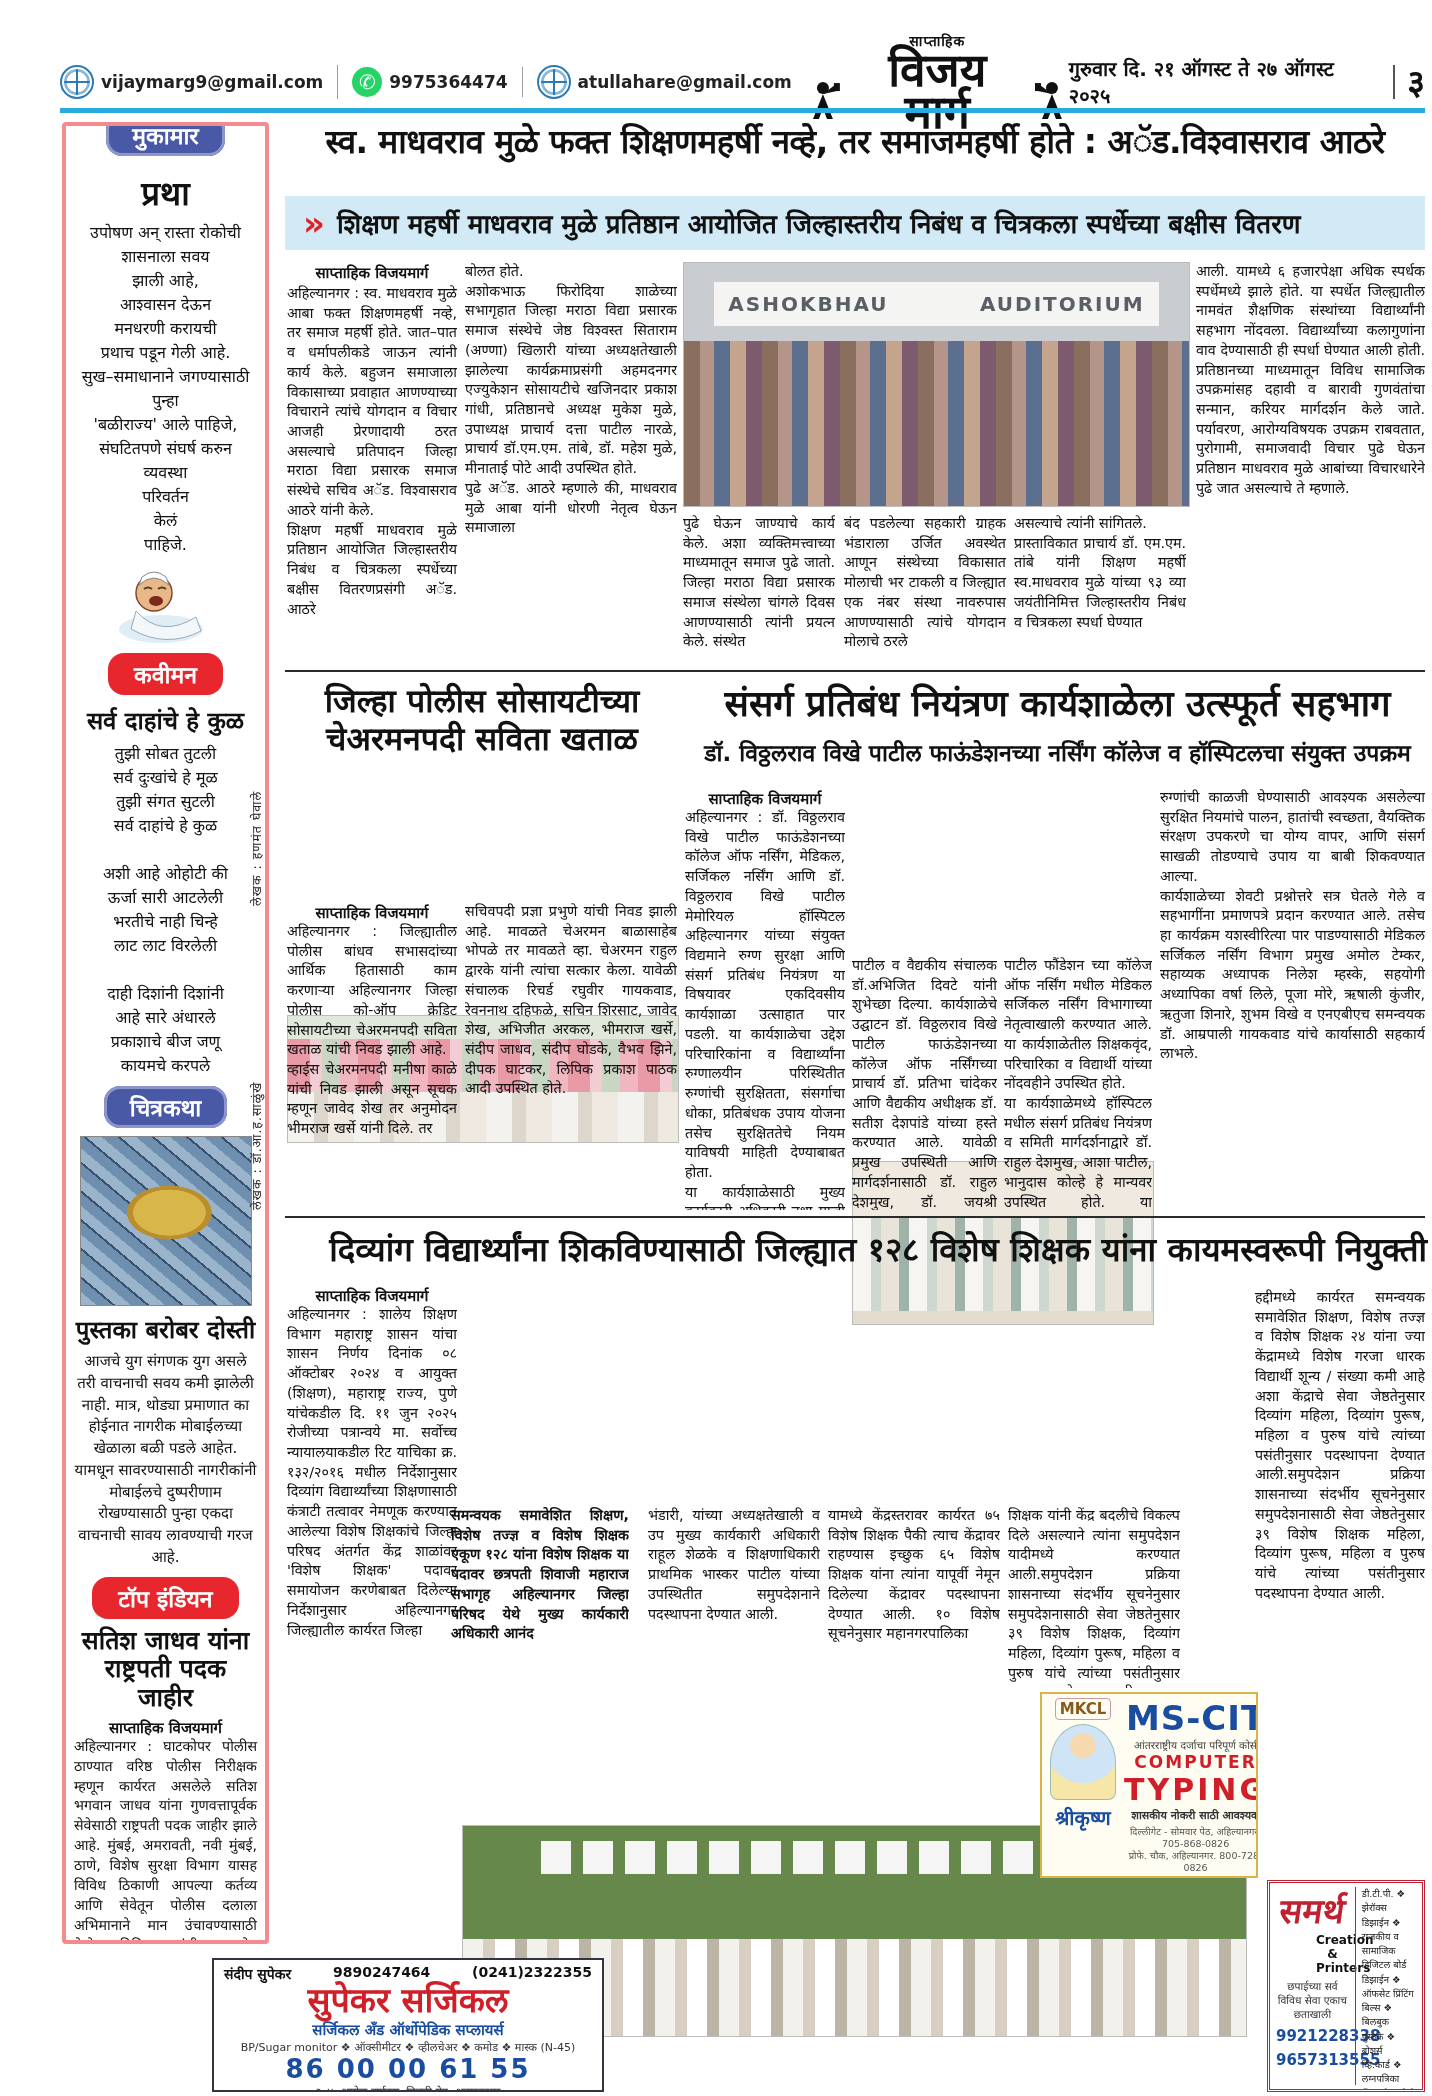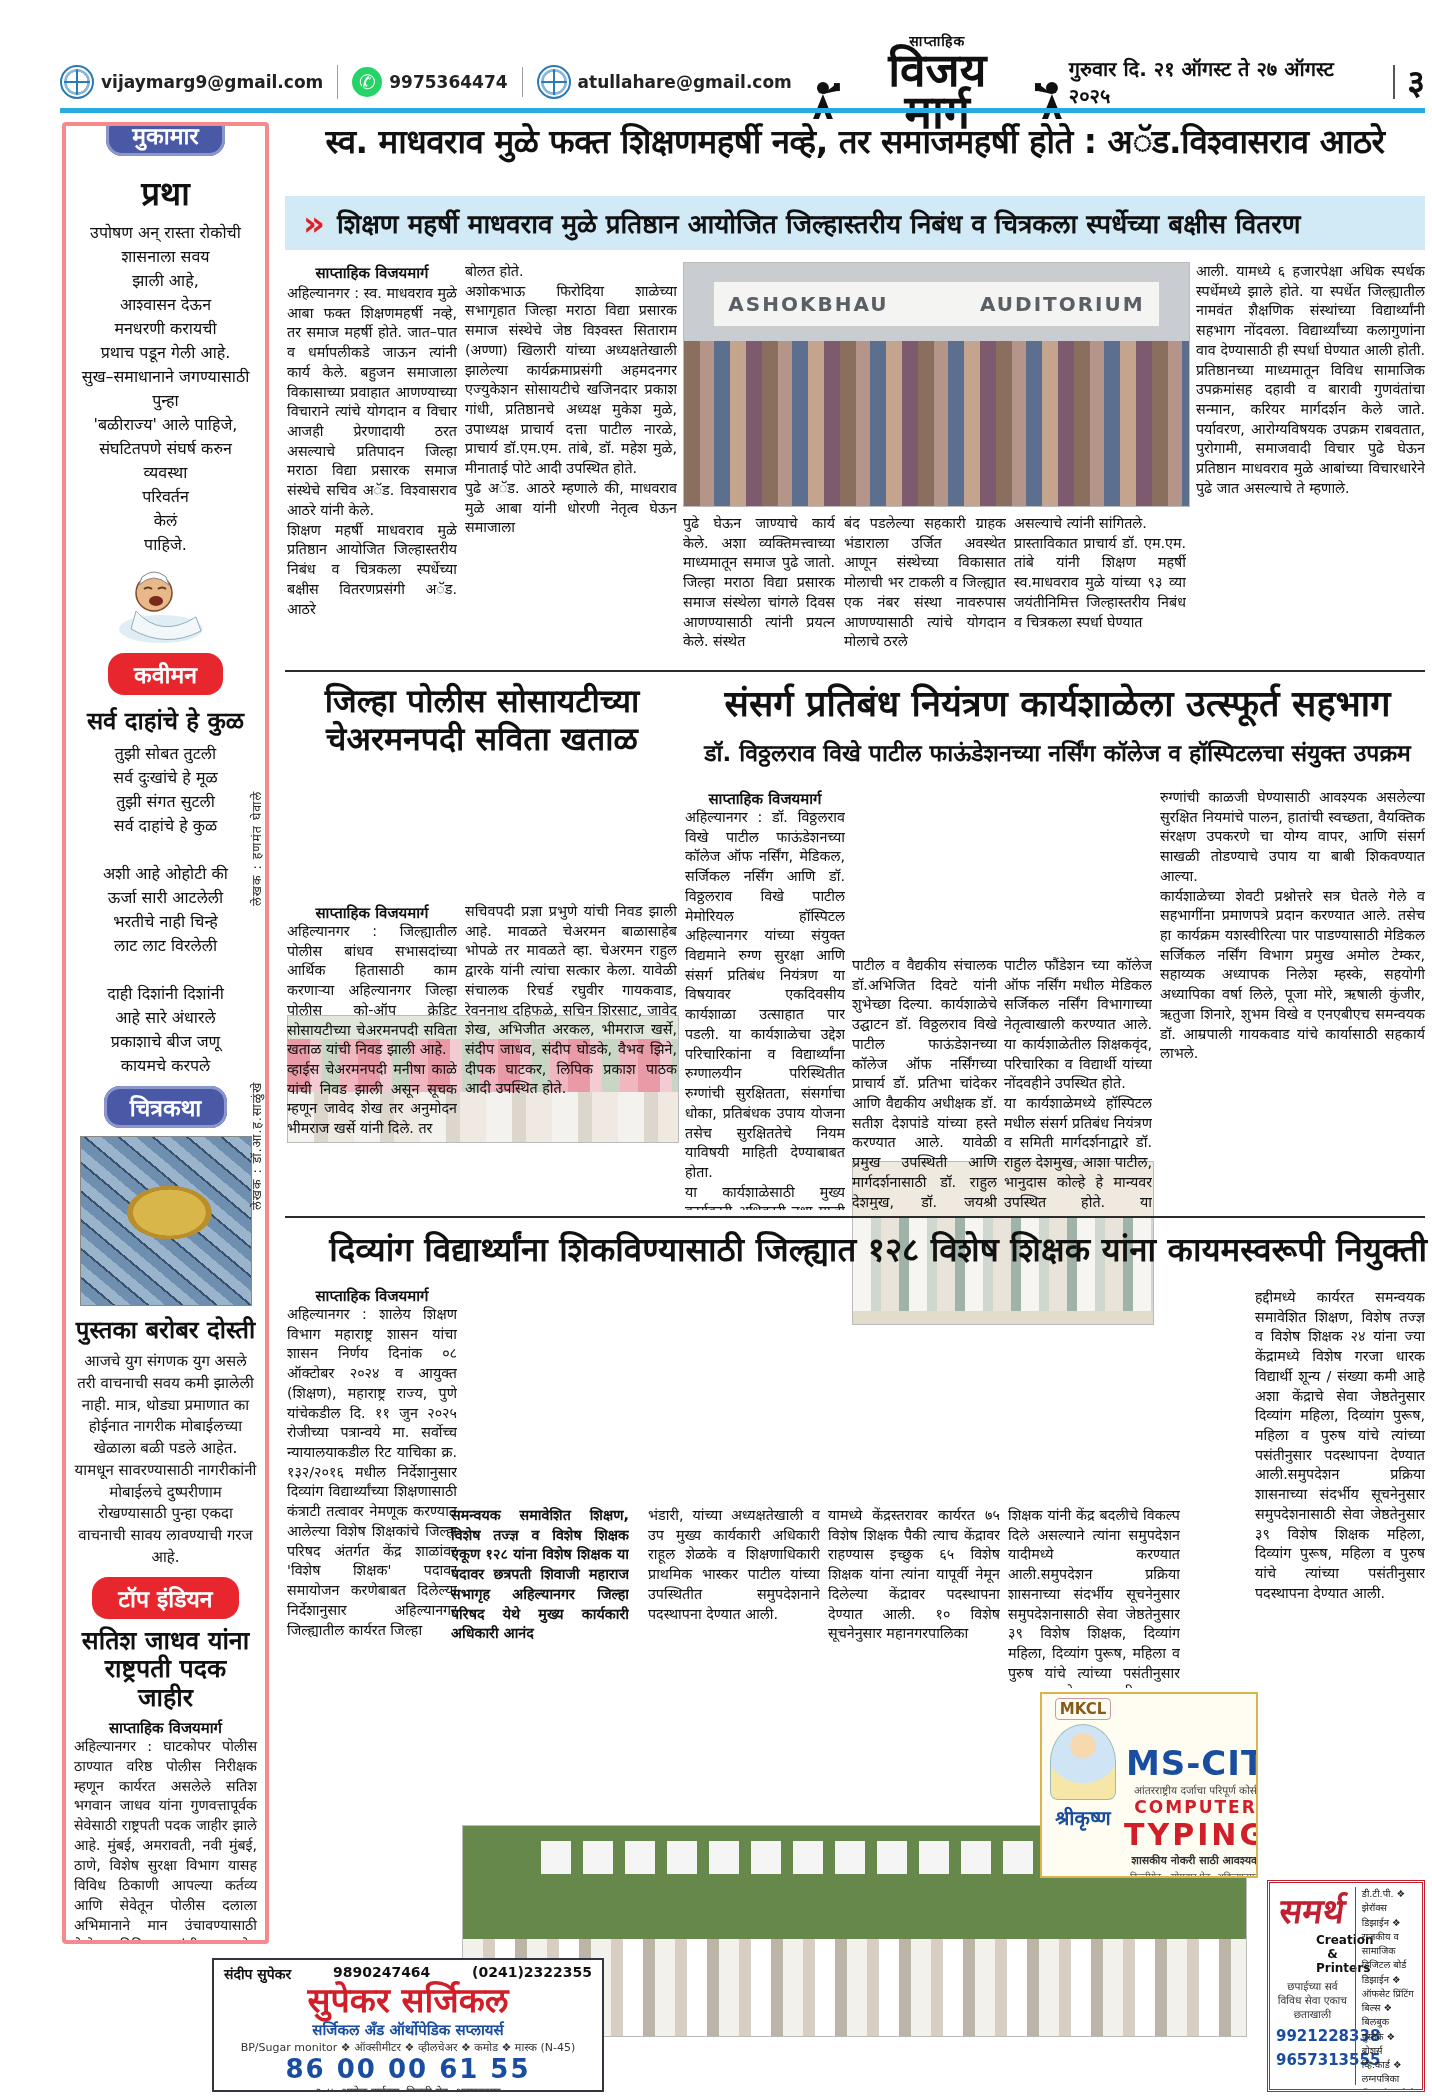--- a/index.html
+++ b/index.html
@@ -83,21 +83,21 @@
     background:repeating-linear-gradient(90deg,#f2f1ec 0 20px,#d8cfc2 20px 32px,#ffffff 32px 52px,#bcb4a6 52px 64px);}
 
   
   .ad{box-sizing:border-box;overflow:hidden;}
   .ad-mscit{background:#fffdf2;border:2px solid #d8b44a;padding:4px 8px;display:flex;gap:8px;}
   .mscit-left{width:38%;text-align:center;font-weight:800;color:#1a4da0;}
   .mkcl{font-size:15px;color:#8a5a1a;border:1px solid #c9a;border-radius:4px;padding:1px 4px;display:inline-block;}
   .krishna-art{width:64px;height:74px;margin:4px auto;border-radius:50% 50% 8px 8px;
      background:radial-gradient(circle at 50% 28%,#f7d9b0 0 20%,#cfe4f4 21% 60%,#f6e7a8 61%);border:1px solid #9bb;}
   .mscit-deity{font-size:20px;color:#1a4da0;font-weight:800;}
-  .mscit-right{flex:1;text-align:center;margin-top:45px;}
+  .mscit-right{flex:1;text-align:center;}
   .mscit-title{color:#1a4da0;font-size:34px;font-weight:800;letter-spacing:1px;}
   .mscit-tag{font-size:10.5px;color:#444;}
   .mscit-line1{color:#d01f28;font-size:17px;font-weight:800;letter-spacing:2px;}
   .mscit-line2{color:#d01f28;font-size:30px;font-weight:800;letter-spacing:3px;}
   .mscit-note{font-size:11px;font-weight:700;color:#333;}
   .mscit-contact{font-size:9.5px;color:#555;margin-top:3px;}
   .ad-supekar{background:#fff;border:2px solid #334;padding:4px 10px;}
   .sup-top{display:flex;justify-content:space-between;font-size:14px;font-weight:700;}
   .sup-name{color:#d01f28;font-size:34px;font-weight:800;text-align:center;line-height:1.05;}
   .sup-sub{color:#1a4da0;font-size:15px;font-weight:800;text-align:center;}

